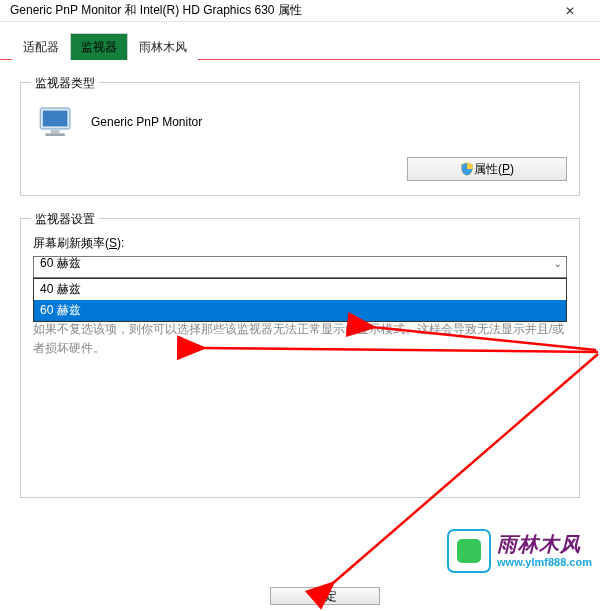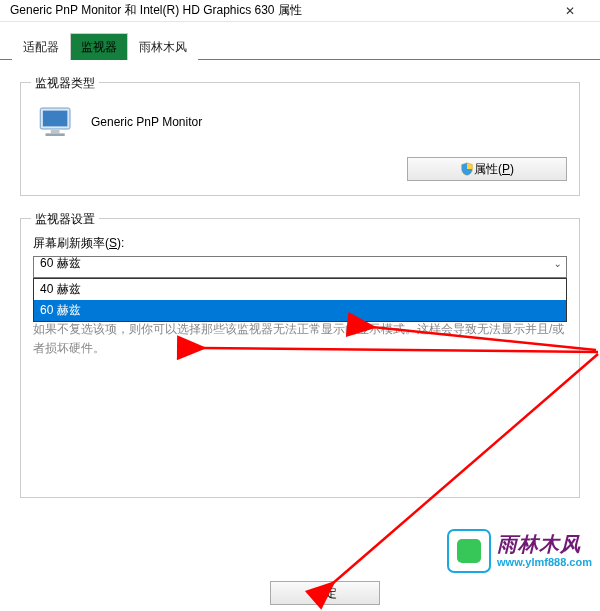--- a/index.html
+++ b/index.html
@@ -141,21 +141,21 @@
       position: absolute;
       bottom: 6px;
       width: 100%;
       display: flex;
       justify-content: center;
       gap: 8px;
       padding-left: 50px;
     }
     .ok-button {
       width: 110px;
-      height: 24px;
+      height: 18px;
       border: 1px solid #aaa;
       background: linear-gradient(#fafafa,#e6e6e6);
       display: inline-flex;
       align-items: center;
       justify-content: center;
       font-size: 12px;
       cursor: pointer;
       font-family: Liberation Serif, serif;
     }
     

